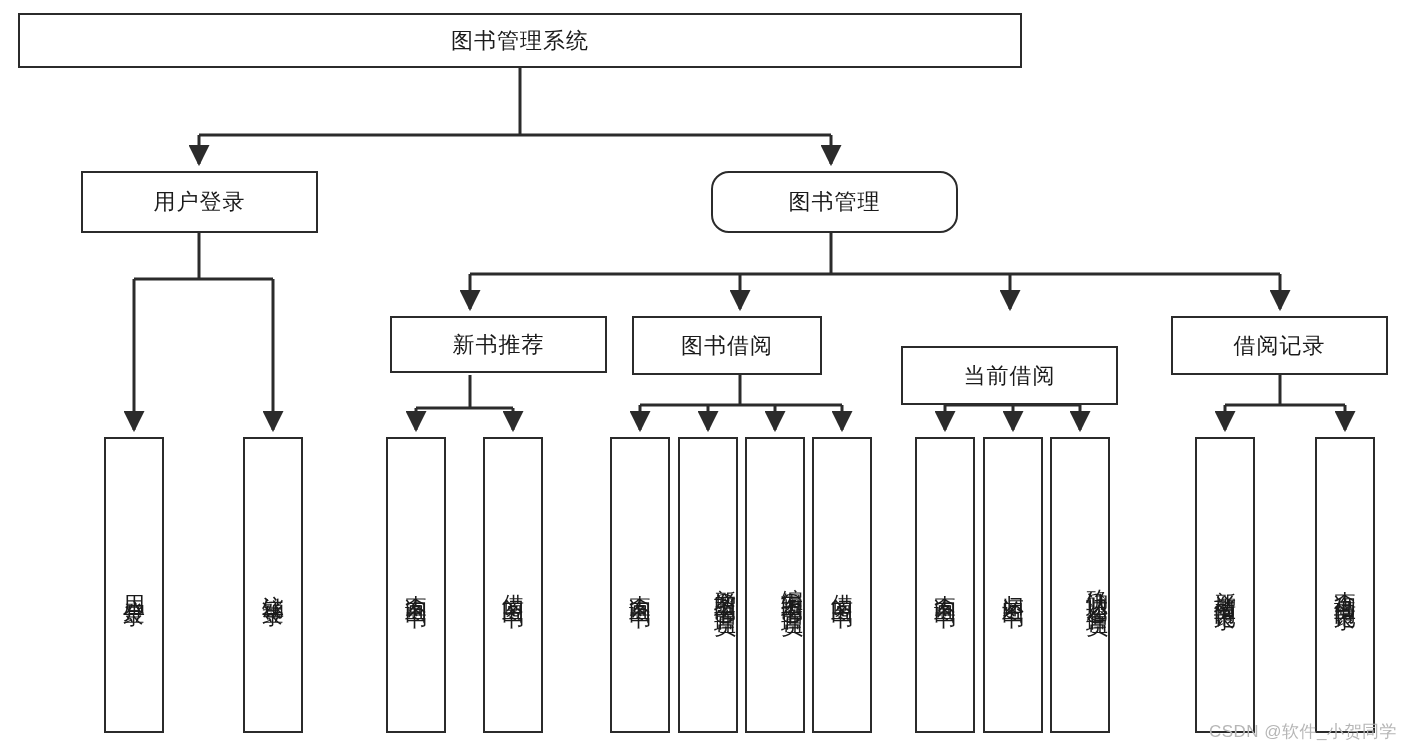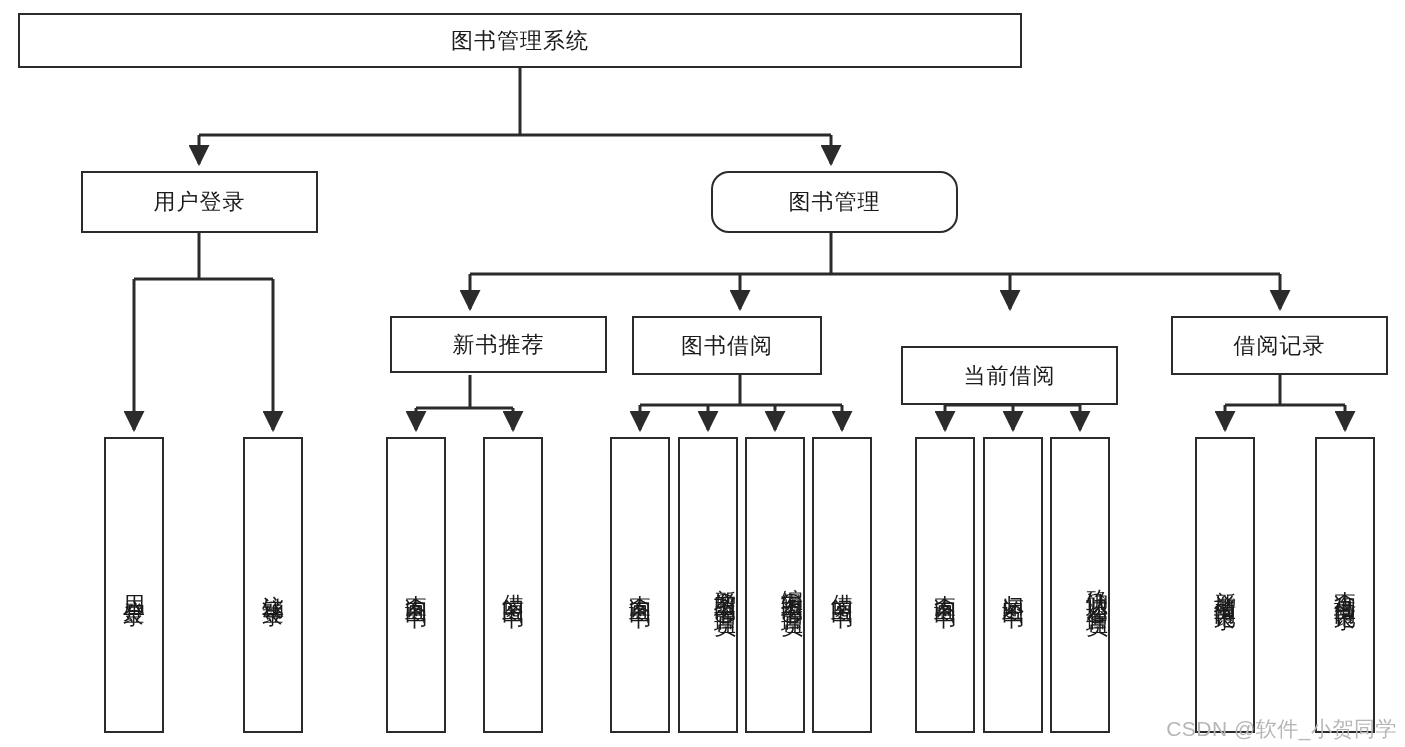--- a/index.html
+++ b/index.html
@@ -58,21 +58,21 @@
     line-height: 1;
   }
   .node-label-v.centered {
     align-items: center;
     padding-top: 0;
   }
   .watermark {
     position: absolute;
     right: 8px;
     bottom: 4px;
-    font-size: 21px;
+    font-size: 17px;
     color: #b6b6b6;
     white-space: nowrap;
     letter-spacing: 0.5px;
   }
 </style>
 </head>
 <body>
 
 <div id="diagram-root">
 

